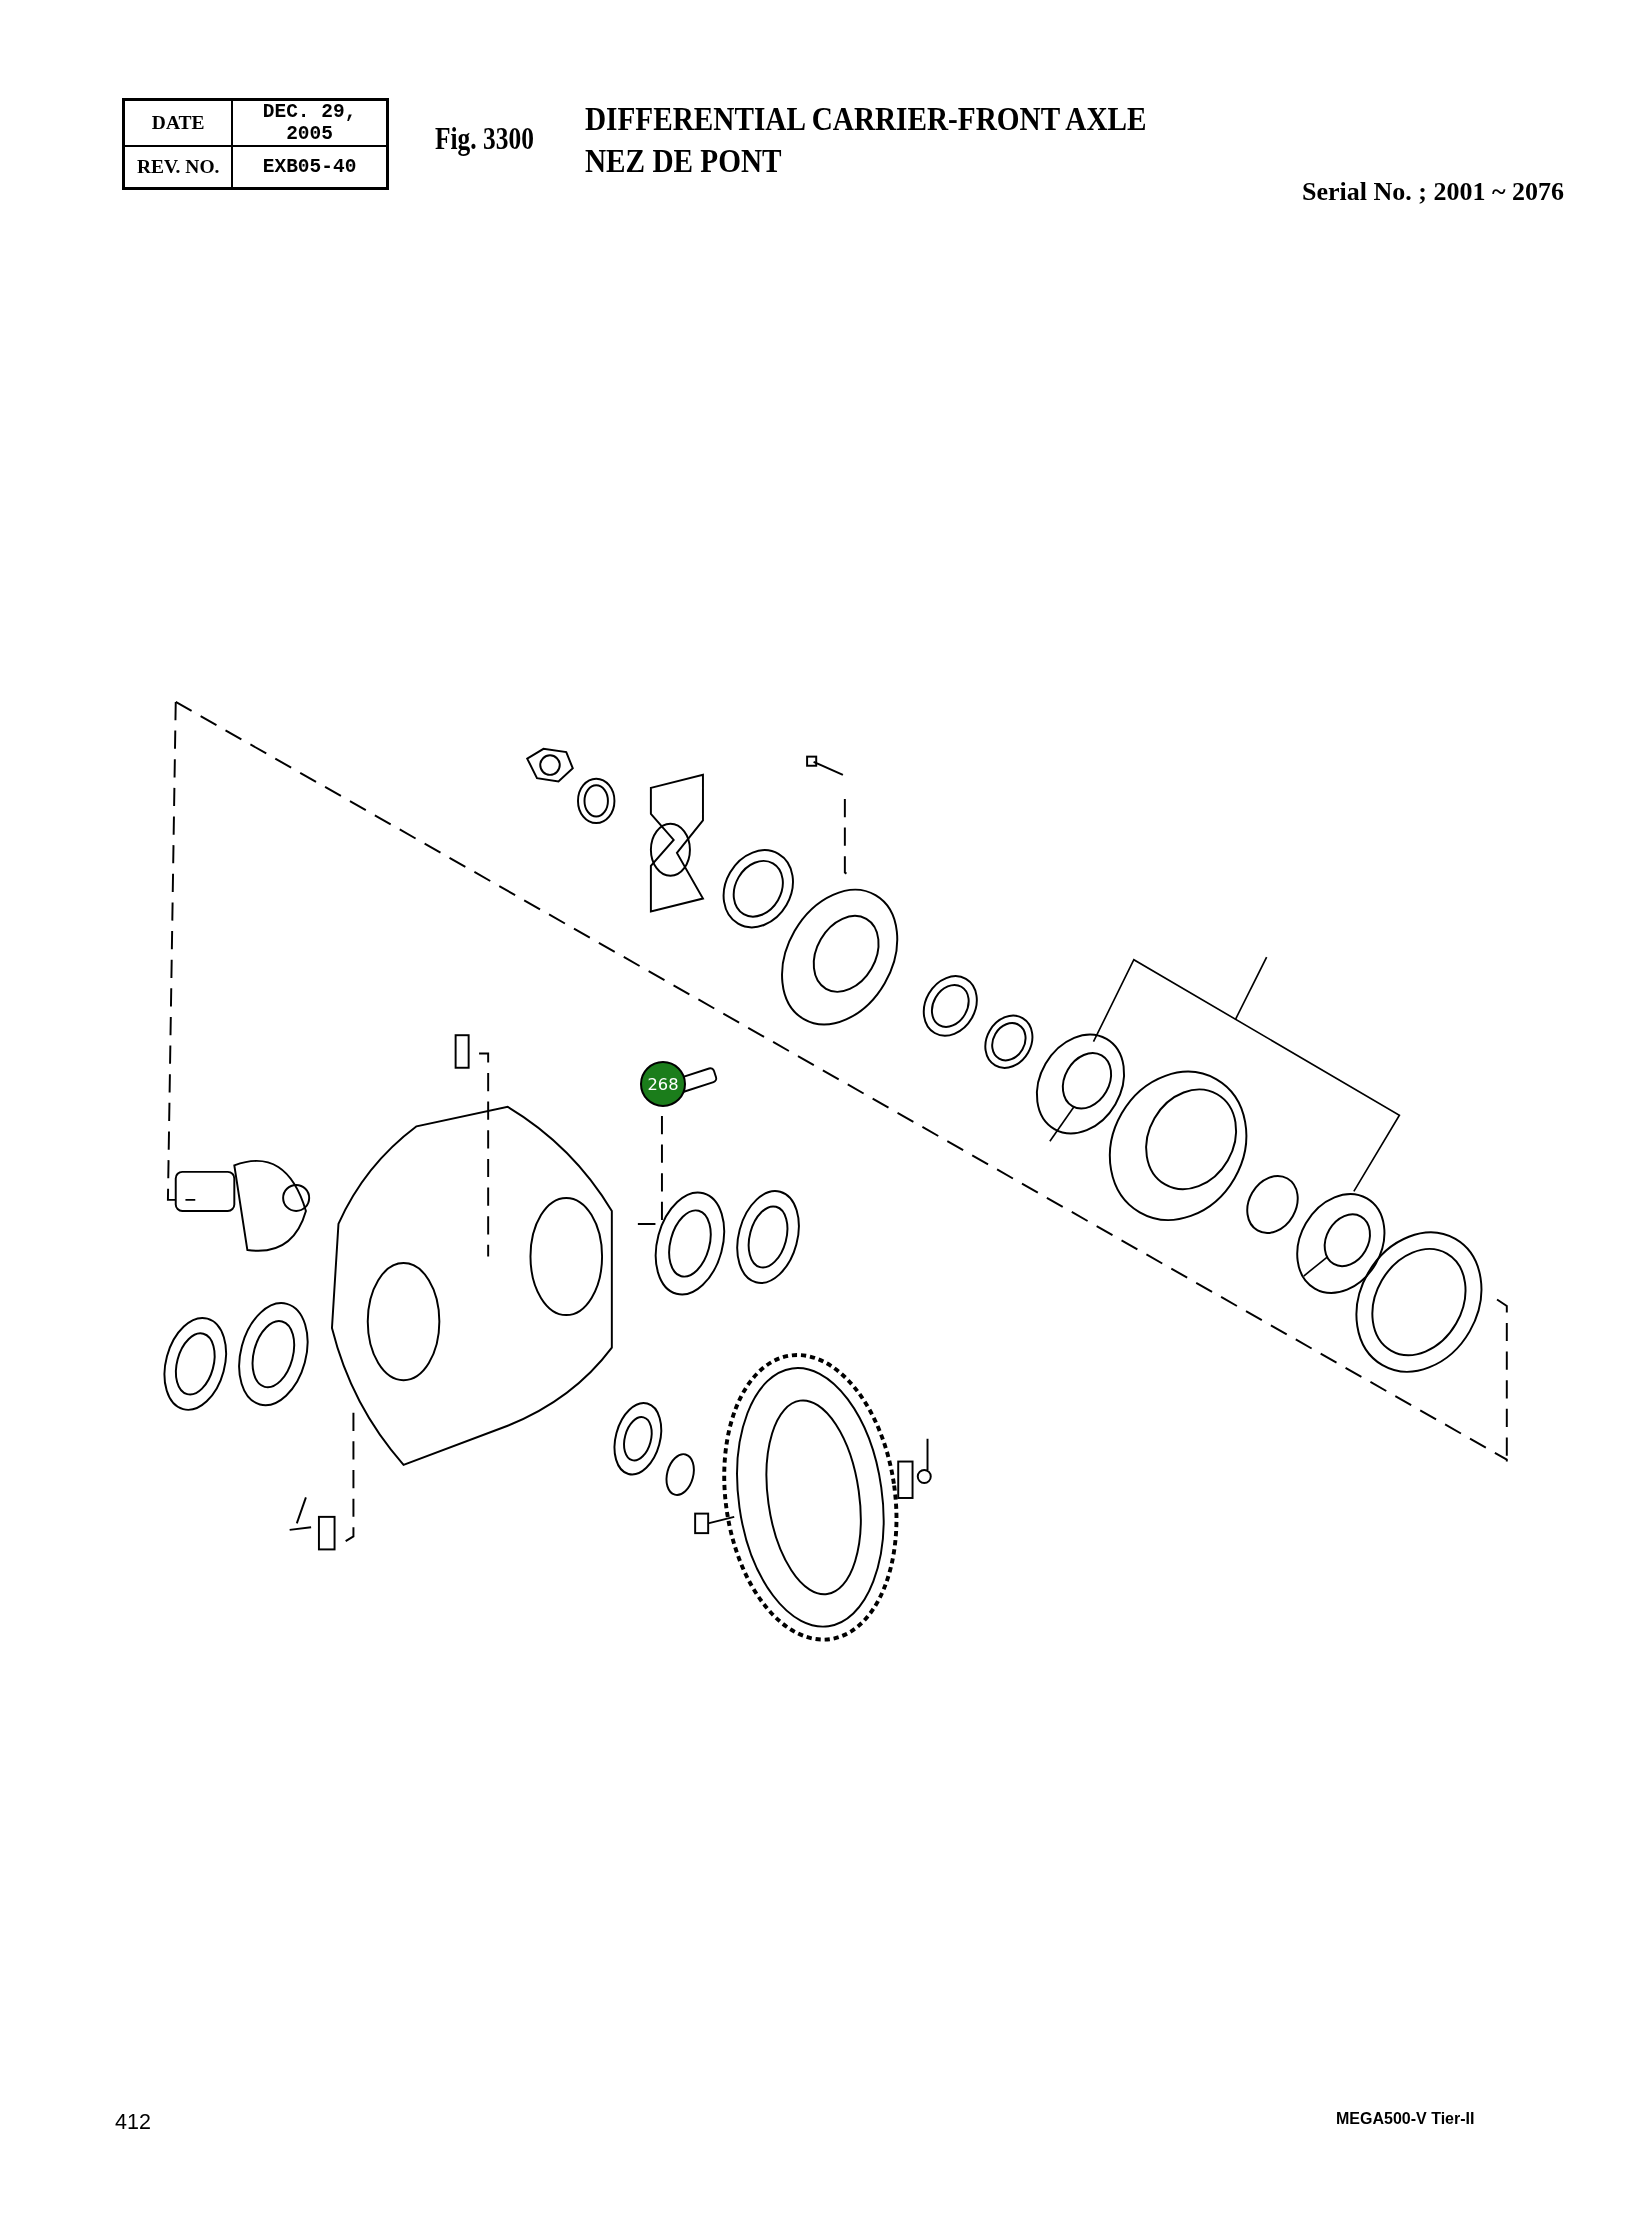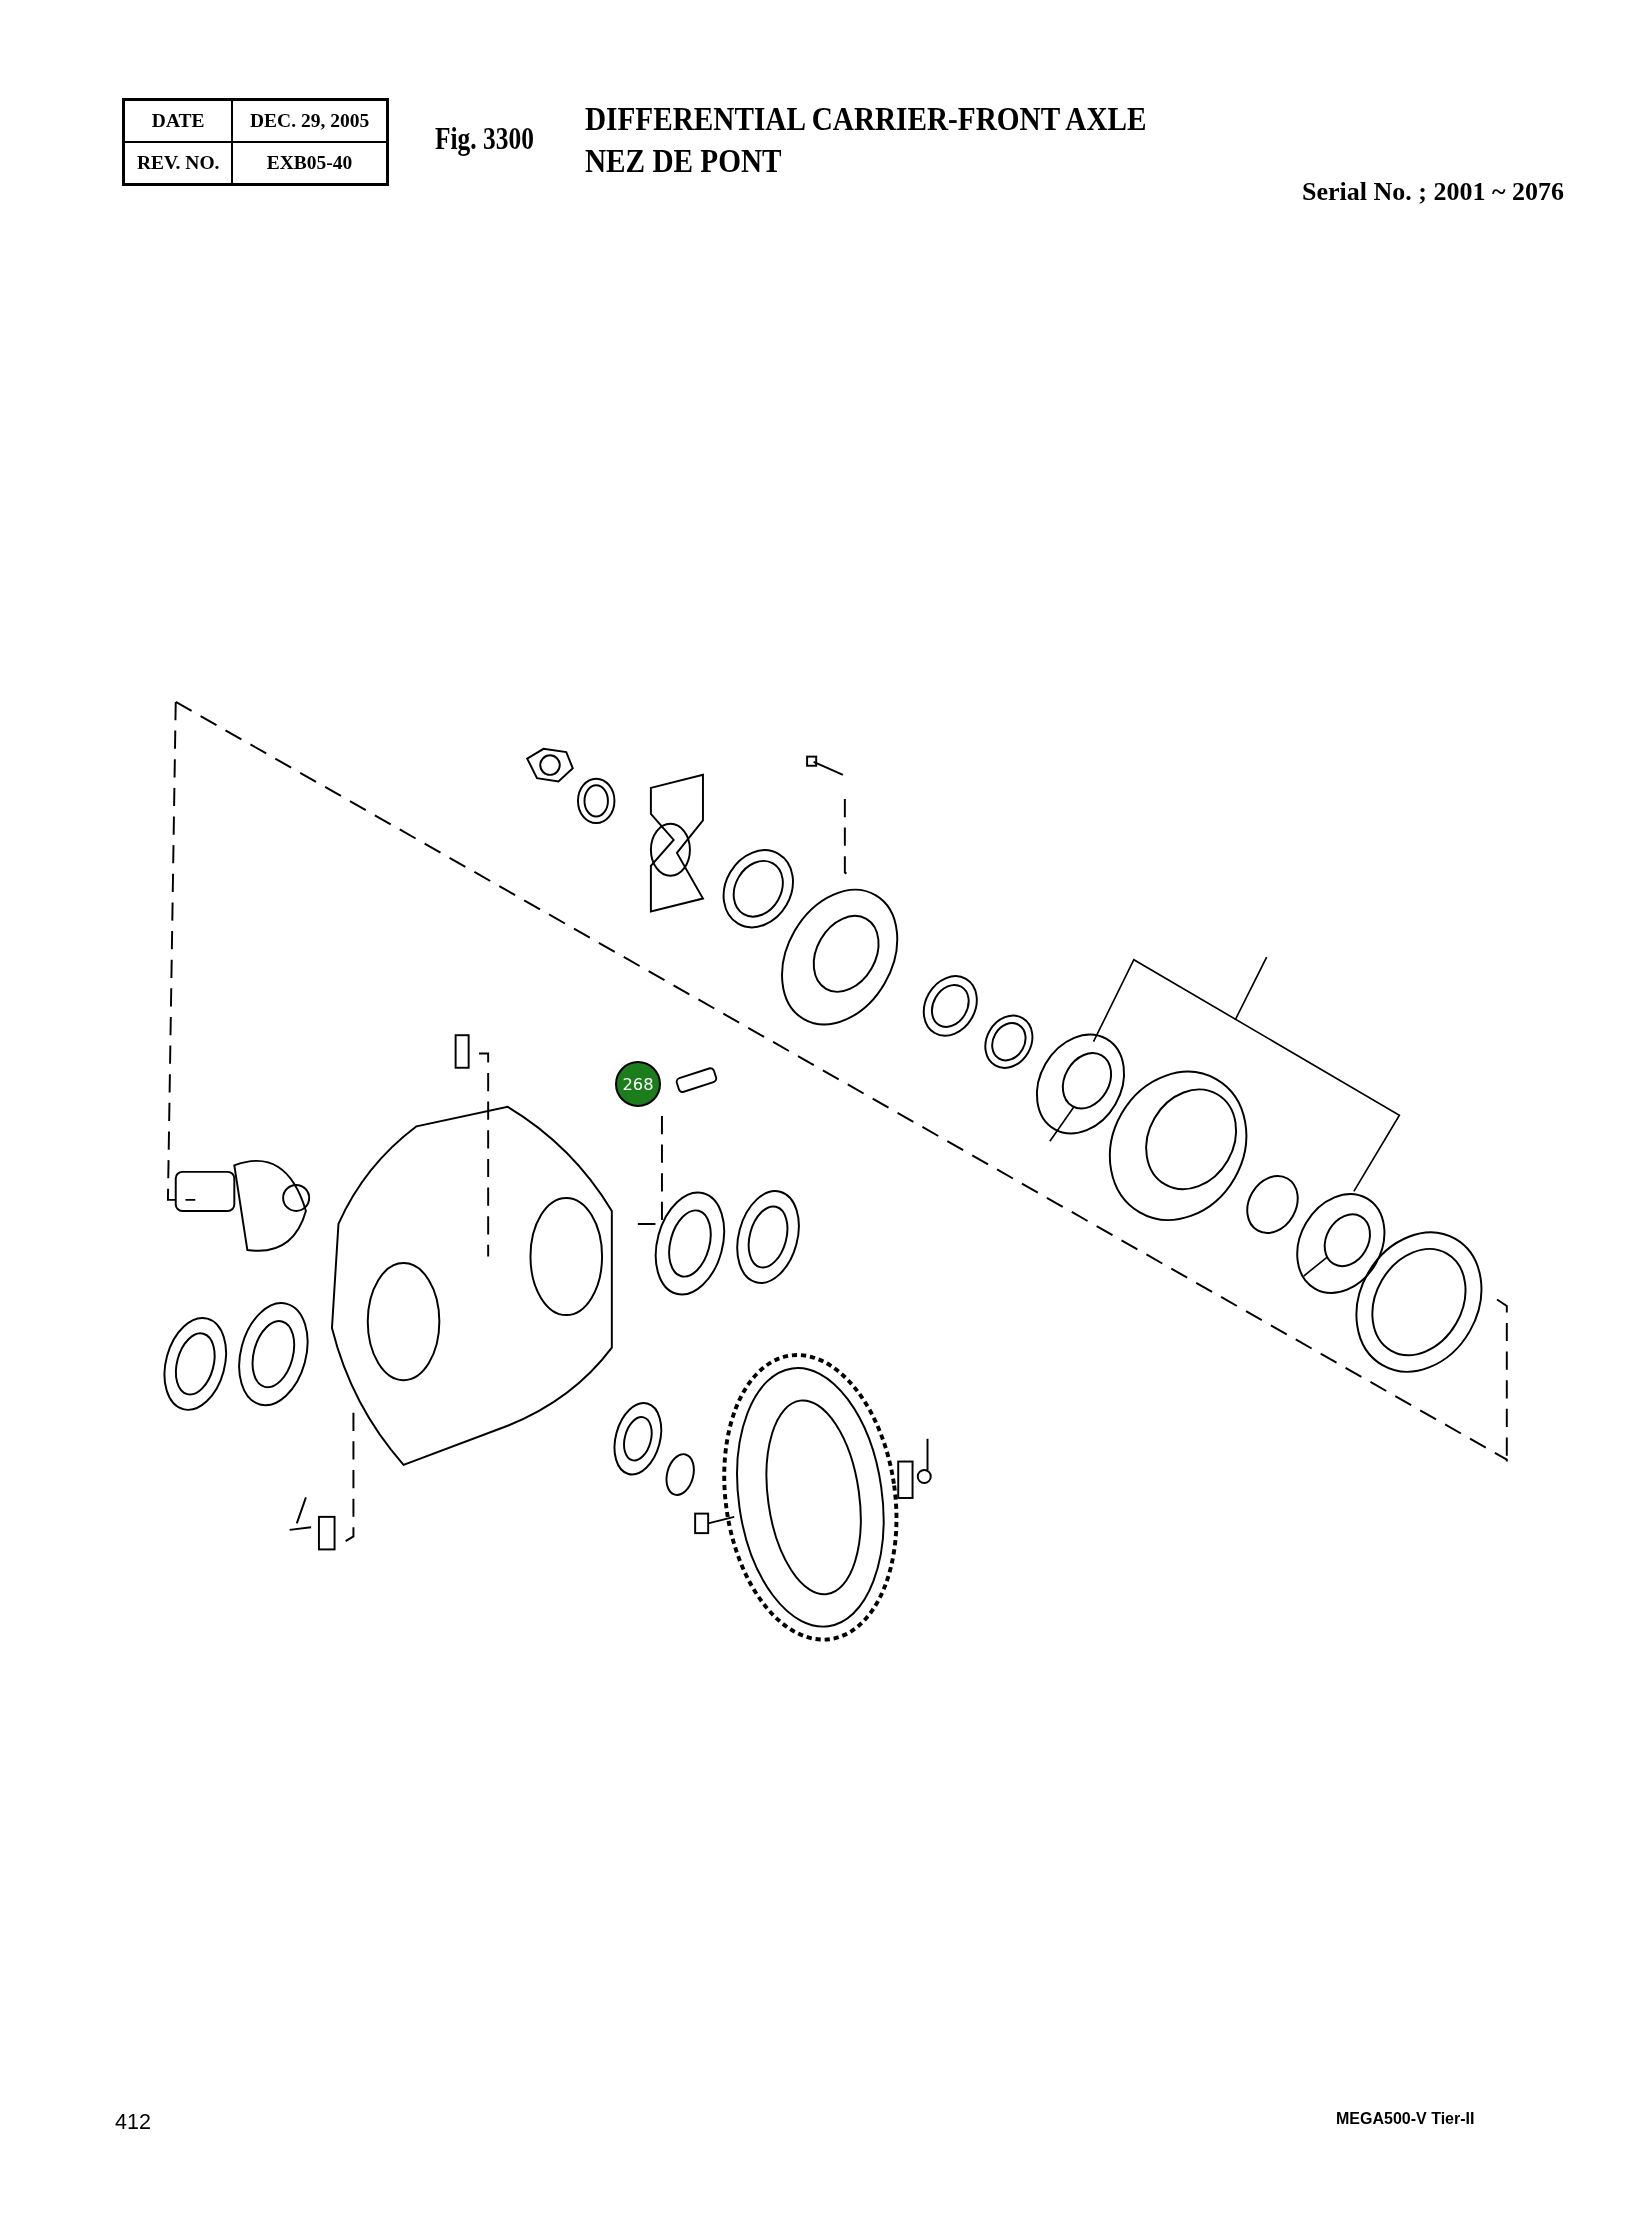--- a/index.html
+++ b/index.html
@@ -1,25 +1,25 @@
 <!DOCTYPE html>
 <html style="font-size:10.4px"><head>
 <meta charset="utf-8">
 <style>
   html, body { margin: 0; padding: 0; background: #ffffff; }
   body { width: 1650px; height: 2239px; position: relative; overflow: hidden; font-family: "Liberation Serif", serif; color: #000; }
   .rev-table { position: absolute; left: 102px; top: 98px; border-collapse: collapse; border: 3.3px solid #000; font-family: "Liberation Serif", serif; font-weight: bold; font-size: 19.5px; margin-left: 20px; }
   .rev-table td { border: 2px solid #000; height: 40px; text-align: center; padding: 0 5.2px; }
   .rev-table td.lbl { width: 96px; }
-  .rev-table td.val { width: 142px; }
+  .rev-table td.val { width: 142px; font-family: Liberation Mono, monospace; }
   .fig-label { position: absolute; left: 435px; top: 121px; font-family: "Liberation Serif", serif; font-weight: bold; font-size: 31px; transform: scaleX(0.82); transform-origin: left top; }
   .fig-title { position: absolute; left: 585px; top: 98px; font-family: "Liberation Serif", serif; font-weight: bold; font-size: 34px; line-height: 42px; transform: scaleX(0.86); transform-origin: left top; }
   .serial { position: absolute; left: 1302px; top: 177px; font-family: "Liberation Serif", serif; font-weight: bold; font-size: 26px; }
   .drawing { position: absolute; left: 0; top: 0; width: 1650px; height: 2239px; }
-  .callout { position: absolute; left: 615px; top: 1061px; width: 46px; height: 46px; border-radius: 50%; background: #1b7d1b; border: 2.6px solid #000; color: #fff; font-family: "DejaVu Sans", sans-serif; font-size: 16.3px; display: flex; align-items: center; justify-content: center; box-sizing: border-box; cursor: pointer; }
+  .callout { position: absolute; left: 640px; top: 1061px; width: 46px; height: 46px; border-radius: 50%; background: #1b7d1b; border: 2.6px solid #000; color: #fff; font-family: "DejaVu Sans", sans-serif; font-size: 16.3px; display: flex; align-items: center; justify-content: center; box-sizing: border-box; cursor: pointer; }
   .page-num { position: absolute; left: 115px; top: 2110px; font-family: "Liberation Sans", sans-serif; font-weight: normal; font-size: 21.5px; }
   .model { position: absolute; left: 1336px; top: 2110px; font-family: "Liberation Sans", sans-serif; font-weight: bold; font-size: 16px; }
 </style>
 </head>
 <body>
 
 <table class="rev-table">
   <tbody>
       <tr>
     <td class="lbl">DATE</td>

